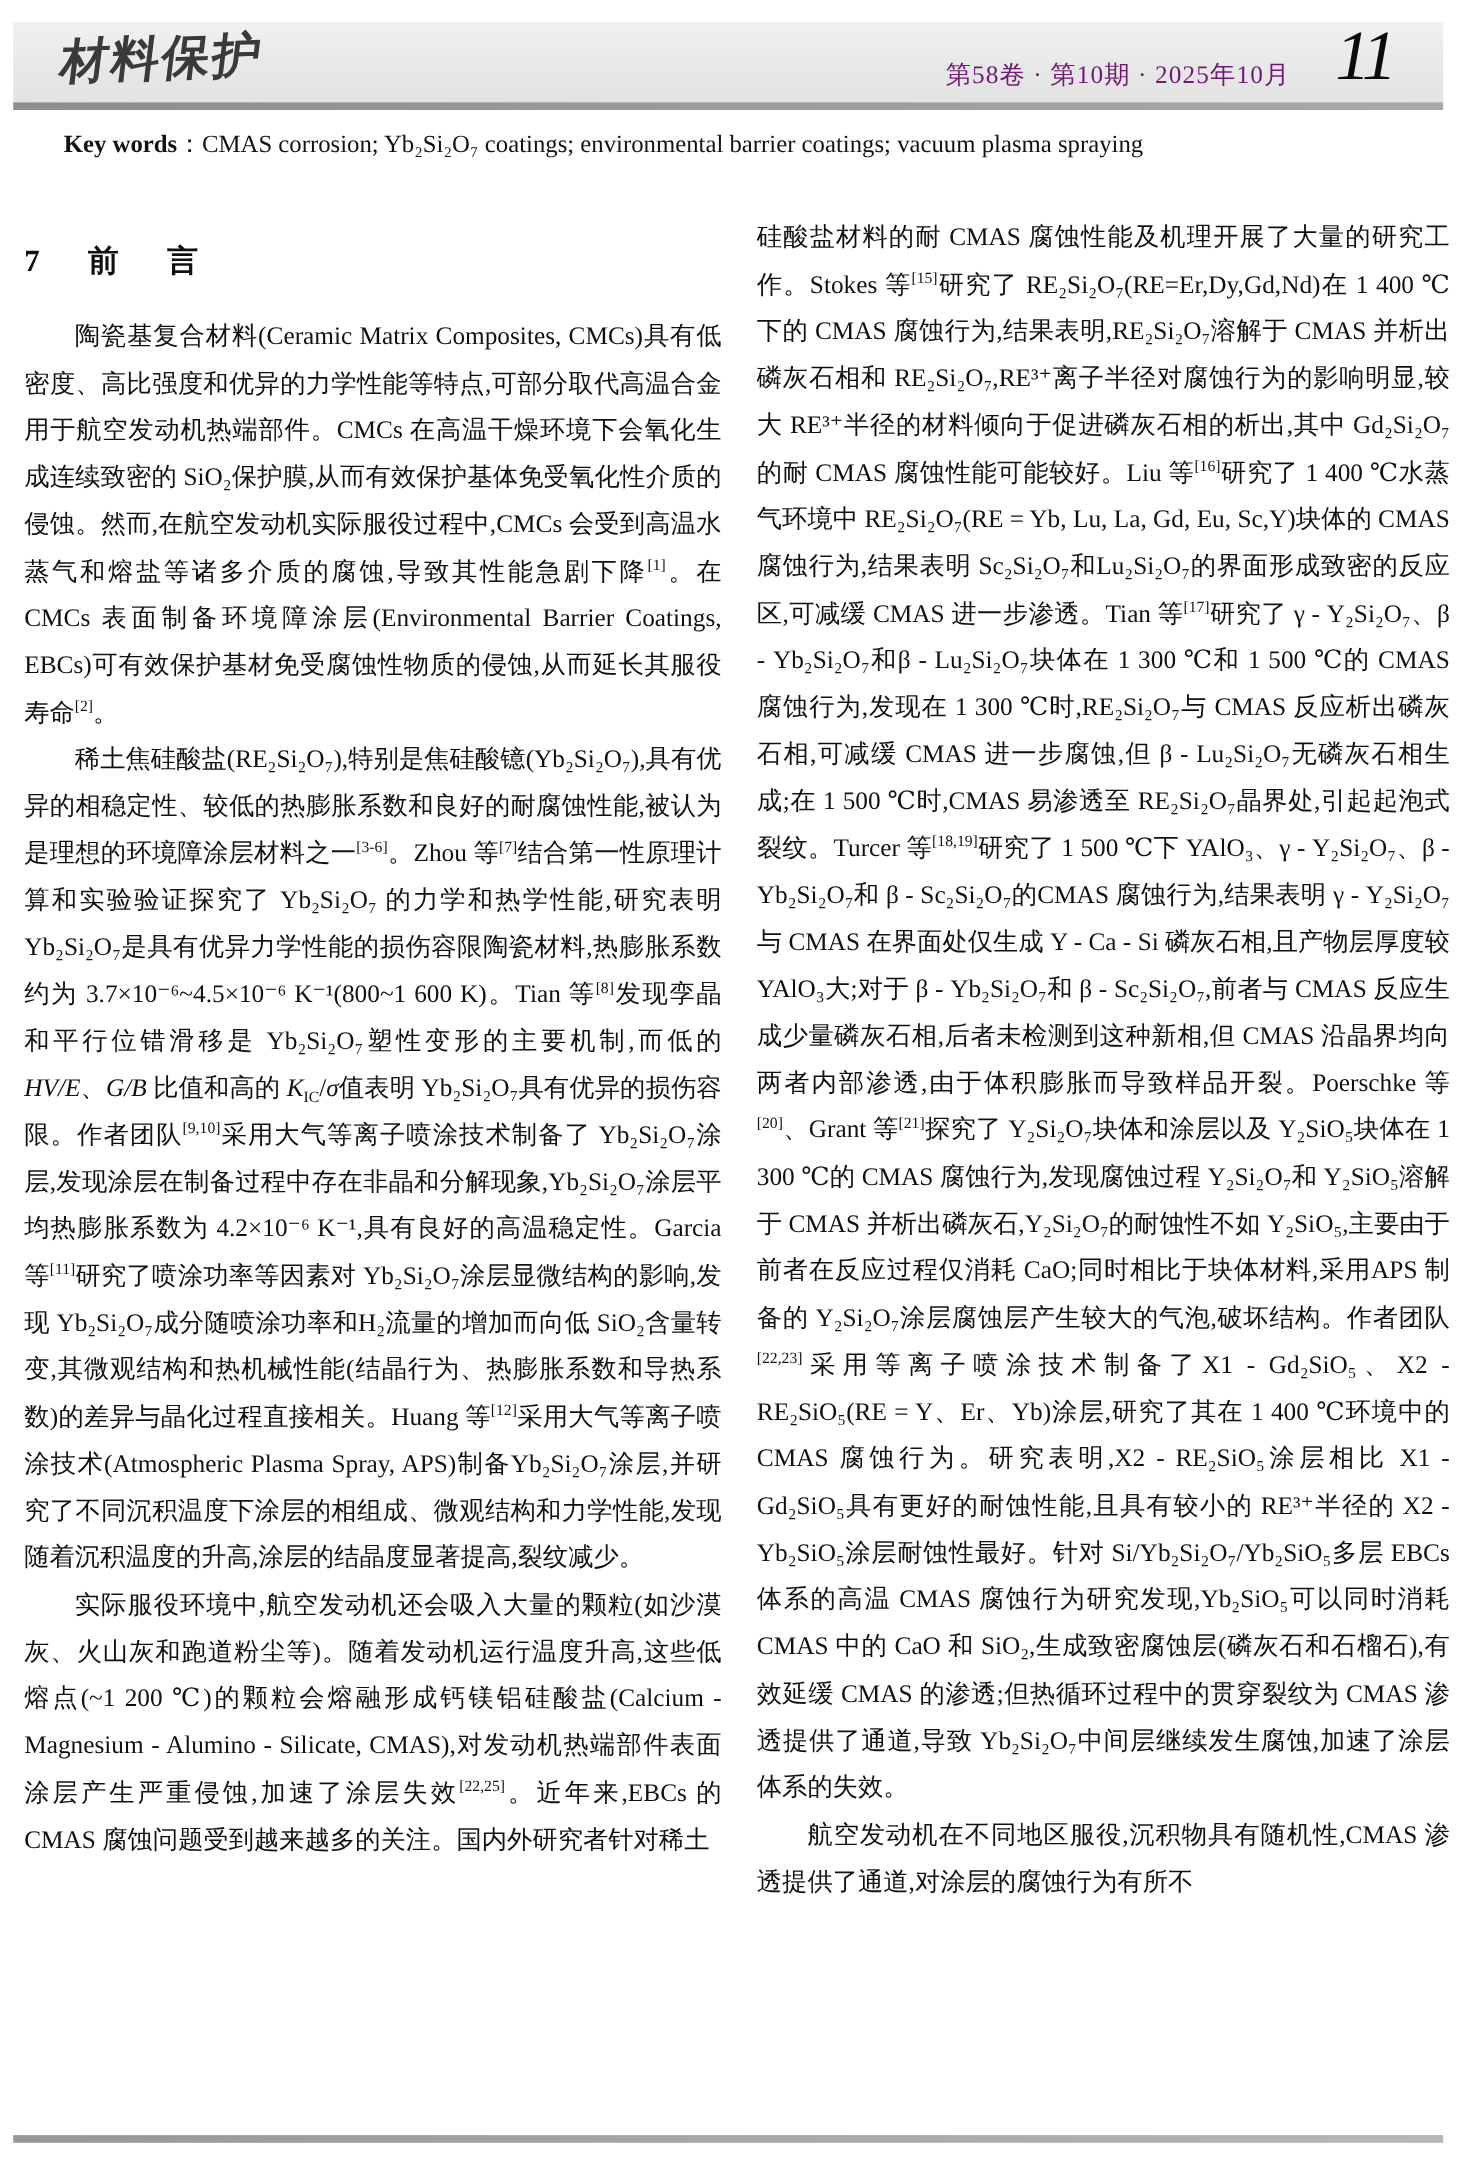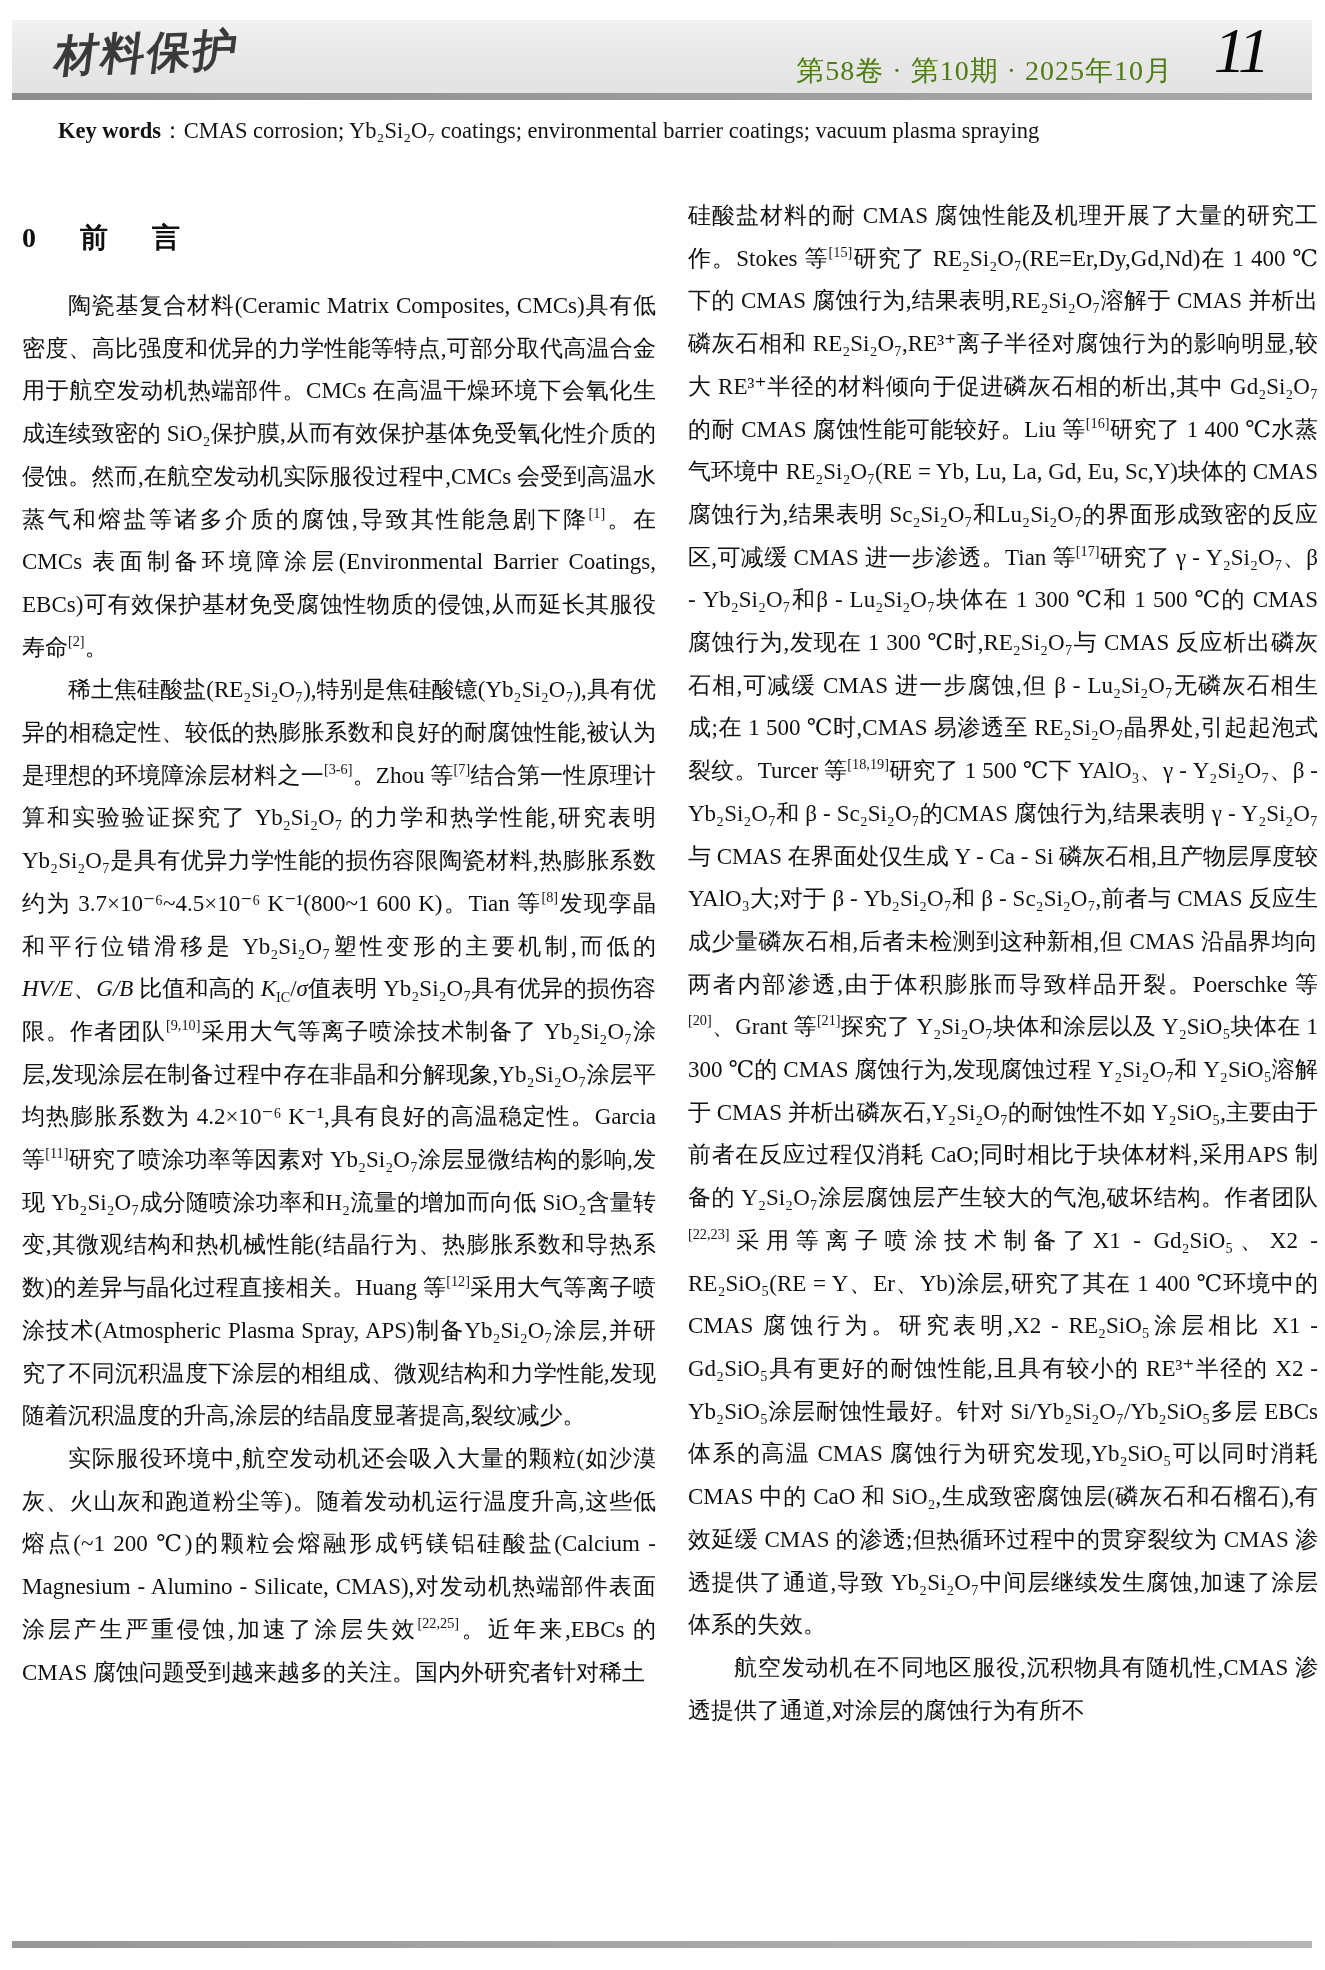--- a/index.html
+++ b/index.html
@@ -17,21 +17,21 @@
     position:absolute;left:12px;top:93px;width:1300px;height:7px;
     background:linear-gradient(90deg,#8d8d8d,#a9a9a9);
   }
   .logo{
     position:absolute;left:55px;top:24px;width:220px;
     font-size:44px;font-weight:bold;color:#3a3a3a;
     transform:rotate(-2deg) skewX(-9deg);letter-spacing:2px;line-height:58px;
   }
   .issue{
     position:absolute;right:152px;top:52px;
-    font-size:28px;color:#4d7c0f;letter-spacing:1px;
+    font-size:23px;color:#701a75;letter-spacing:1px;
   }
   .pagenum{
     position:absolute;right:58px;top:16px;
     font-size:64px;font-weight:normal;font-style:italic;color:#0b0b0b;
     letter-spacing:-3px;line-height:70px;
   }
   
   .keywords{
     position:absolute;left:22px;top:116px;width:1296px;
     font-size:22.5px;line-height:30px;
@@ -67,21 +67,21 @@
   <div class="logo">材料保护</div>
   <div class="issue">第58卷 · 第10期 · 2025年10月</div>
   <div class="pagenum">11</div>
   <div class="hdr-rule"></div>
 
   <div class="keywords">
     <span class="kw-label">Key words</span><span>：CMAS corrosion; Yb₂Si₂O₇ coatings; environmental barrier coatings; vacuum plasma spraying</span>
   </div>
 
   <div class="col col-left">
-    <div class="sec-heading">0　前　言</div>
+    <div class="sec-heading">7　前　言</div>
     <p class="para">陶瓷基复合材料(Ceramic Matrix Composites, CMCs)具有低密度、高比强度和优异的力学性能等特点,可部分取代高温合金用于航空发动机热端部件。CMCs 在高温干燥环境下会氧化生成连续致密的 SiO₂保护膜,从而有效保护基体免受氧化性介质的侵蚀。然而,在航空发动机实际服役过程中,CMCs 会受到高温水蒸气和熔盐等诸多介质的腐蚀,导致其性能急剧下降<sup>[1]</sup>。在 CMCs 表面制备环境障涂层(Environmental Barrier Coatings, EBCs)可有效保护基材免受腐蚀性物质的侵蚀,从而延长其服役寿命<sup>[2]</sup>。</p>
     <p class="para">稀土焦硅酸盐(RE₂Si₂O₇),特别是焦硅酸镱(Yb₂Si₂O₇),具有优异的相稳定性、较低的热膨胀系数和良好的耐腐蚀性能,被认为是理想的环境障涂层材料之一<sup>[3-6]</sup>。Zhou 等<sup>[7]</sup>结合第一性原理计算和实验验证探究了 Yb₂Si₂O₇ 的力学和热学性能,研究表明Yb₂Si₂O₇是具有优异力学性能的损伤容限陶瓷材料,热膨胀系数约为 3.7×10⁻⁶~4.5×10⁻⁶ K⁻¹(800~1 600 K)。Tian 等<sup>[8]</sup>发现孪晶和平行位错滑移是 Yb₂Si₂O₇塑性变形的主要机制,而低的 <i>HV/E</i>、<i>G/B</i> 比值和高的 <i>K</i><sub>IC</sub>/<i>σ</i>值表明 Yb₂Si₂O₇具有优异的损伤容限。作者团队<sup>[9,10]</sup>采用大气等离子喷涂技术制备了 Yb₂Si₂O₇涂层,发现涂层在制备过程中存在非晶和分解现象,Yb₂Si₂O₇涂层平均热膨胀系数为 4.2×10⁻⁶ K⁻¹,具有良好的高温稳定性。Garcia 等<sup>[11]</sup>研究了喷涂功率等因素对 Yb₂Si₂O₇涂层显微结构的影响,发现 Yb₂Si₂O₇成分随喷涂功率和H₂流量的增加而向低 SiO₂含量转变,其微观结构和热机械性能(结晶行为、热膨胀系数和导热系数)的差异与晶化过程直接相关。Huang 等<sup>[12]</sup>采用大气等离子喷涂技术(Atmospheric Plasma Spray, APS)制备Yb₂Si₂O₇涂层,并研究了不同沉积温度下涂层的相组成、微观结构和力学性能,发现随着沉积温度的升高,涂层的结晶度显著提高,裂纹减少。</p>
     <p class="para">实际服役环境中,航空发动机还会吸入大量的颗粒(如沙漠灰、火山灰和跑道粉尘等)。随着发动机运行温度升高,这些低熔点(~1 200 ℃)的颗粒会熔融形成钙镁铝硅酸盐(Calcium - Magnesium - Alumino - Silicate, CMAS),对发动机热端部件表面涂层产生严重侵蚀,加速了涂层失效<sup>[22,25]</sup>。近年来,EBCs 的 CMAS 腐蚀问题受到越来越多的关注。国内外研究者针对稀土</p>
   </div>
 
   <div class="col col-right">
     <p class="para cont">硅酸盐材料的耐 CMAS 腐蚀性能及机理开展了大量的研究工作。Stokes 等<sup>[15]</sup>研究了 RE₂Si₂O₇(RE=Er,Dy,Gd,Nd)在 1 400 ℃下的 CMAS 腐蚀行为,结果表明,RE₂Si₂O₇溶解于 CMAS 并析出磷灰石相和 RE₂Si₂O₇,RE³⁺离子半径对腐蚀行为的影响明显,较大 RE³⁺半径的材料倾向于促进磷灰石相的析出,其中 Gd₂Si₂O₇的耐 CMAS 腐蚀性能可能较好。Liu 等<sup>[16]</sup>研究了 1 400 ℃水蒸气环境中 RE₂Si₂O₇(RE = Yb, Lu, La, Gd, Eu, Sc,Y)块体的 CMAS 腐蚀行为,结果表明 Sc₂Si₂O₇和Lu₂Si₂O₇的界面形成致密的反应区,可减缓 CMAS 进一步渗透。Tian 等<sup>[17]</sup>研究了 γ - Y₂Si₂O₇、β - Yb₂Si₂O₇和β - Lu₂Si₂O₇块体在 1 300 ℃和 1 500 ℃的 CMAS 腐蚀行为,发现在 1 300 ℃时,RE₂Si₂O₇与 CMAS 反应析出磷灰石相,可减缓 CMAS 进一步腐蚀,但 β - Lu₂Si₂O₇无磷灰石相生成;在 1 500 ℃时,CMAS 易渗透至 RE₂Si₂O₇晶界处,引起起泡式裂纹。Turcer 等<sup>[18,19]</sup>研究了 1 500 ℃下 YAlO₃、γ - Y₂Si₂O₇、β - Yb₂Si₂O₇和 β - Sc₂Si₂O₇的CMAS 腐蚀行为,结果表明 γ - Y₂Si₂O₇与 CMAS 在界面处仅生成 Y - Ca - Si 磷灰石相,且产物层厚度较 YAlO₃大;对于 β - Yb₂Si₂O₇和 β - Sc₂Si₂O₇,前者与 CMAS 反应生成少量磷灰石相,后者未检测到这种新相,但 CMAS 沿晶界均向两者内部渗透,由于体积膨胀而导致样品开裂。Poerschke 等<sup>[20]</sup>、Grant 等<sup>[21]</sup>探究了 Y₂Si₂O₇块体和涂层以及 Y₂SiO₅块体在 1 300 ℃的 CMAS 腐蚀行为,发现腐蚀过程 Y₂Si₂O₇和 Y₂SiO₅溶解于 CMAS 并析出磷灰石,Y₂Si₂O₇的耐蚀性不如 Y₂SiO₅,主要由于前者在反应过程仅消耗 CaO;同时相比于块体材料,采用APS 制备的 Y₂Si₂O₇涂层腐蚀层产生较大的气泡,破坏结构。作者团队<sup>[22,23]</sup>采用等离子喷涂技术制备了X1 - Gd₂SiO₅、X2 - RE₂SiO₅(RE = Y、Er、Yb)涂层,研究了其在 1 400 ℃环境中的 CMAS 腐蚀行为。研究表明,X2 - RE₂SiO₅涂层相比 X1 - Gd₂SiO₅具有更好的耐蚀性能,且具有较小的 RE³⁺半径的 X2 - Yb₂SiO₅涂层耐蚀性最好。针对 Si/Yb₂Si₂O₇/Yb₂SiO₅多层 EBCs 体系的高温 CMAS 腐蚀行为研究发现,Yb₂SiO₅可以同时消耗CMAS 中的 CaO 和 SiO₂,生成致密腐蚀层(磷灰石和石榴石),有效延缓 CMAS 的渗透;但热循环过程中的贯穿裂纹为 CMAS 渗透提供了通道,导致 Yb₂Si₂O₇中间层继续发生腐蚀,加速了涂层体系的失效。</p>
     <p class="para">航空发动机在不同地区服役,沉积物具有随机性,CMAS 渗透提供了通道,对涂层的腐蚀行为有所不</p>
   </div>
 

